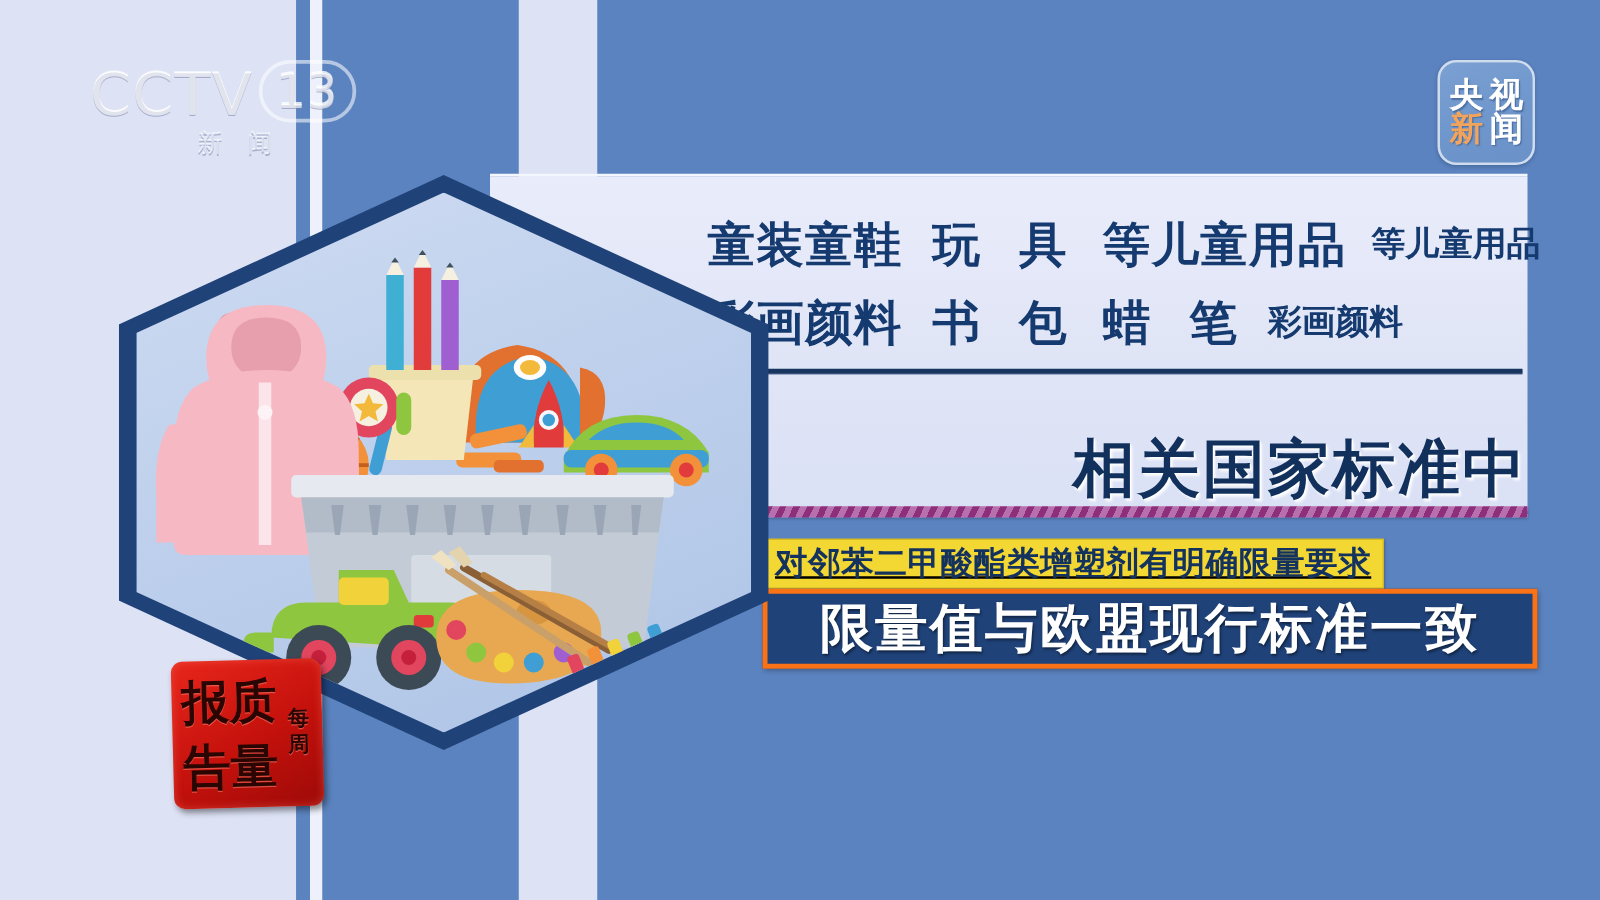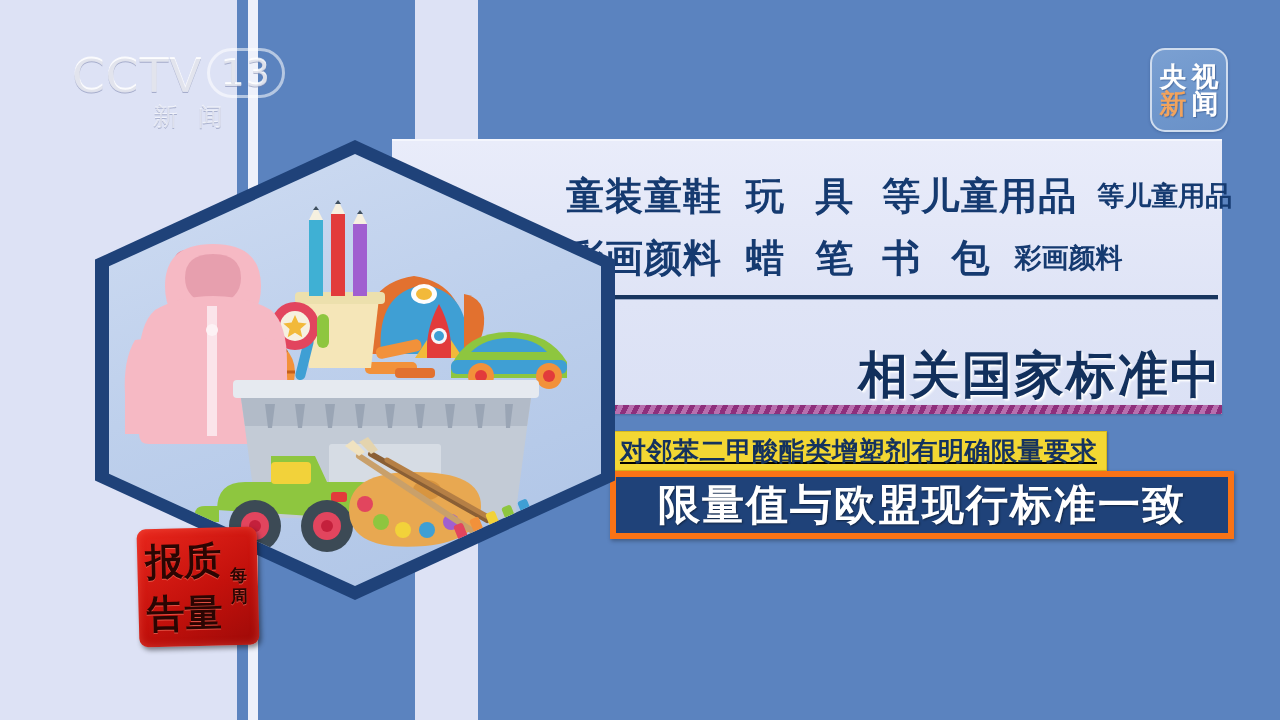--- a/index.html
+++ b/index.html
@@ -28,21 +28,21 @@
     color:rgba(255,255,255,0.62);
     text-shadow:0 1px 0 rgba(120,130,170,.55), 0 -1px 0 rgba(255,255,255,.8);
     line-height:52px;white-space:nowrap;
   }
   .cctv-13{
     display:inline-block;border:3px solid rgba(255,255,255,0.55);
     border-radius:26px;padding:0 11px;margin-left:4px;
     font-size:38px;line-height:44px;vertical-align:6px;
   }
   .cctv-sub{
-    font-size:25px;color:rgba(255,255,255,0.6);letter-spacing:20px;
+    font-size:20px;color:rgba(255,255,255,0.6);letter-spacing:20px;
     text-align:center;margin-top:-2px;padding-left:22px;
     text-shadow:0 1px 0 rgba(120,130,170,.5);
   }
 
   
   .cctvnews{
     position:absolute;right:52px;top:48px;width:74px;height:80px;
     background:linear-gradient(160deg,#7ba0d2 0%,#6f97cc 55%,#6a91c8 100%);
     border:2px solid #cfdcee;border-radius:15px;
     box-shadow:0 1px 3px rgba(20,40,80,.25);
@@ -111,21 +111,21 @@
     display:flex;align-items:center;padding:0 9px;
     box-shadow:1px 1px 2px rgba(0,0,0,.25);
     text-decoration:underline;
   }
   .yellow span{
     font-size:26px;font-weight:bold;color:#14325e;letter-spacing:.5px;
     white-space:nowrap;line-height:30px;
   }
   .navybar{
     position:absolute;left:610px;top:471px;width:612px;height:56px;
-    background:#1f4279;border:6px solid #f97316;
+    background:#1f4279;border:4px solid #f97316;
     display:flex;align-items:center;justify-content:center;
     box-shadow:1px 2px 4px rgba(0,0,0,.3);
     text-align:center;
   }
   .navybar span{
     font-size:42px;font-weight:bold;color:#ffffff;letter-spacing:2px;
     white-space:nowrap;line-height:48px;
     text-shadow:1px 1px 2px rgba(0,0,0,.45);
   }
 
@@ -204,22 +204,22 @@
 
   <div class="trow r1">
     <span class="chip">童装童鞋</span>
     <span class="chip sp">玩 具</span>
     <span class="chip">等儿童用品</span>
     <span class="tail">等儿童用品</span>
   </div>
 
   <div class="trow r2">
     <span class="chip">彩画颜料</span>
+    <span class="chip sp">书 包</span>
     <span class="chip sp">蜡 笔</span>
-    <span class="chip sp">书 包</span>
     <span class="tail">彩画颜料</span>
   </div>
 
   <div class="divider"></div>
 
   <div class="bigline">相关国家标准中</div>
 
   <div class="marker">
     <svg width="40" height="46" viewBox="0 0 40 46">
       <path d="M20 44 L13 31 L27 31 Z" fill="#1a3c6e"></path>

